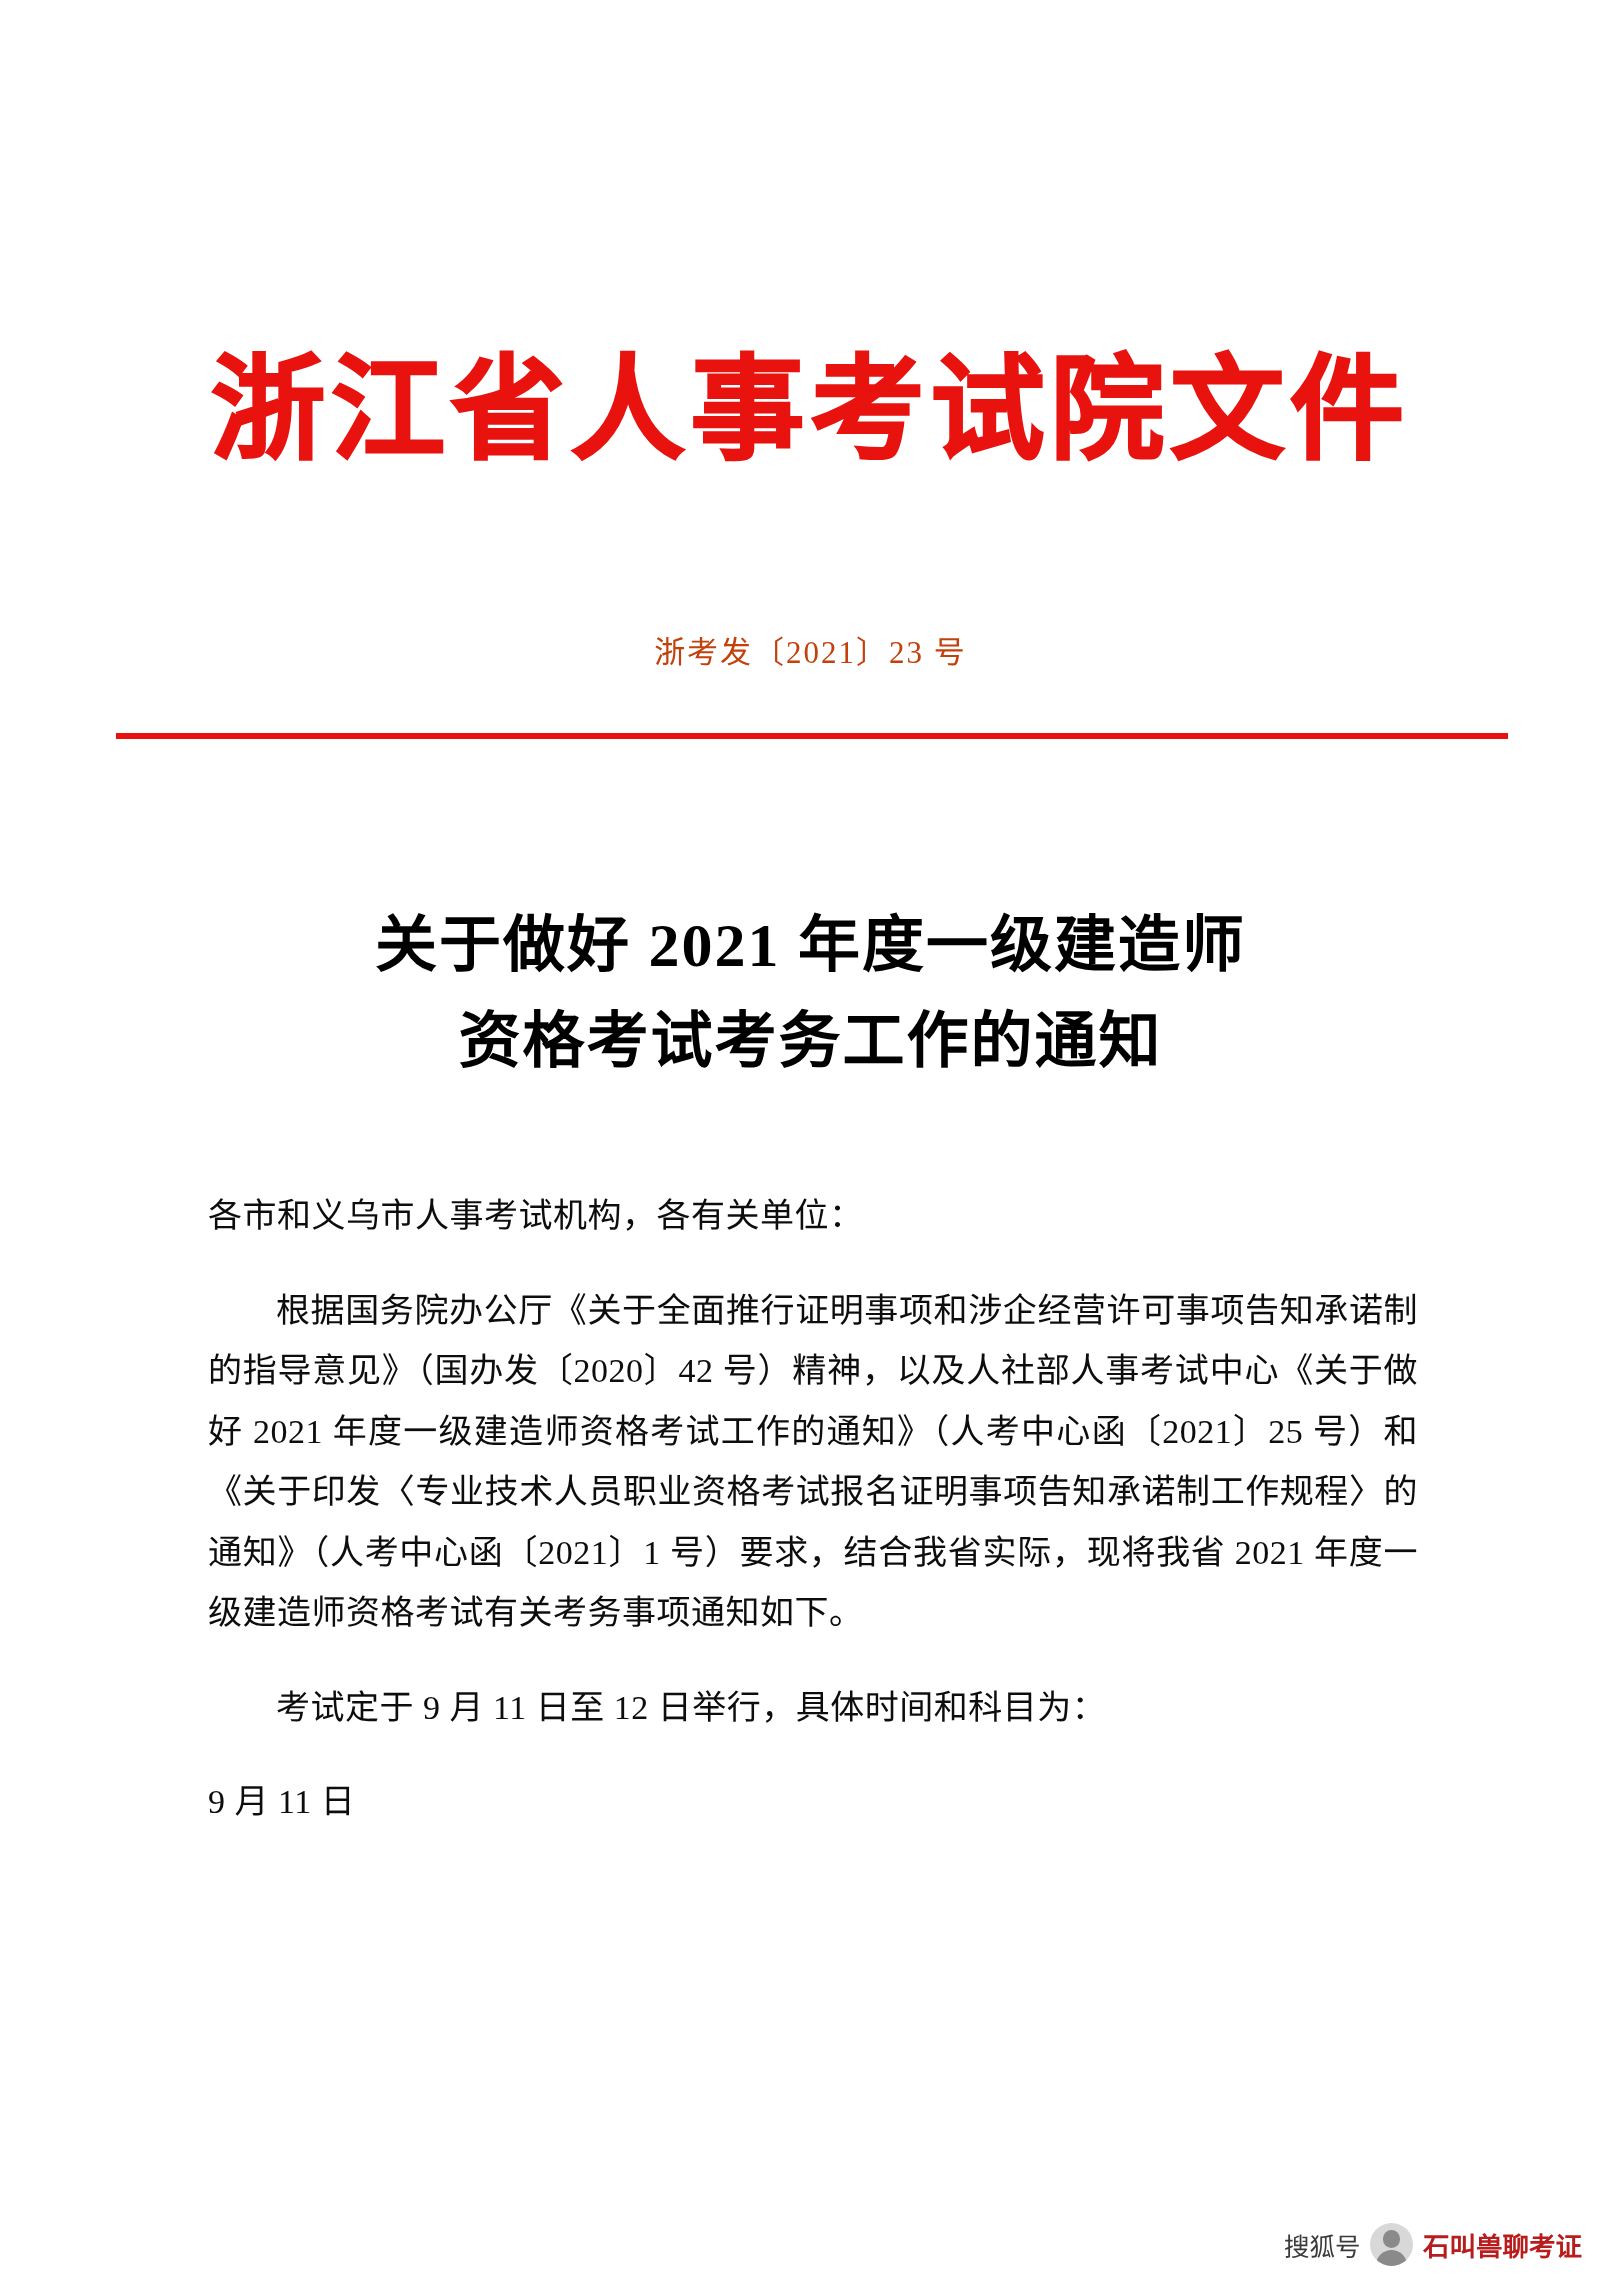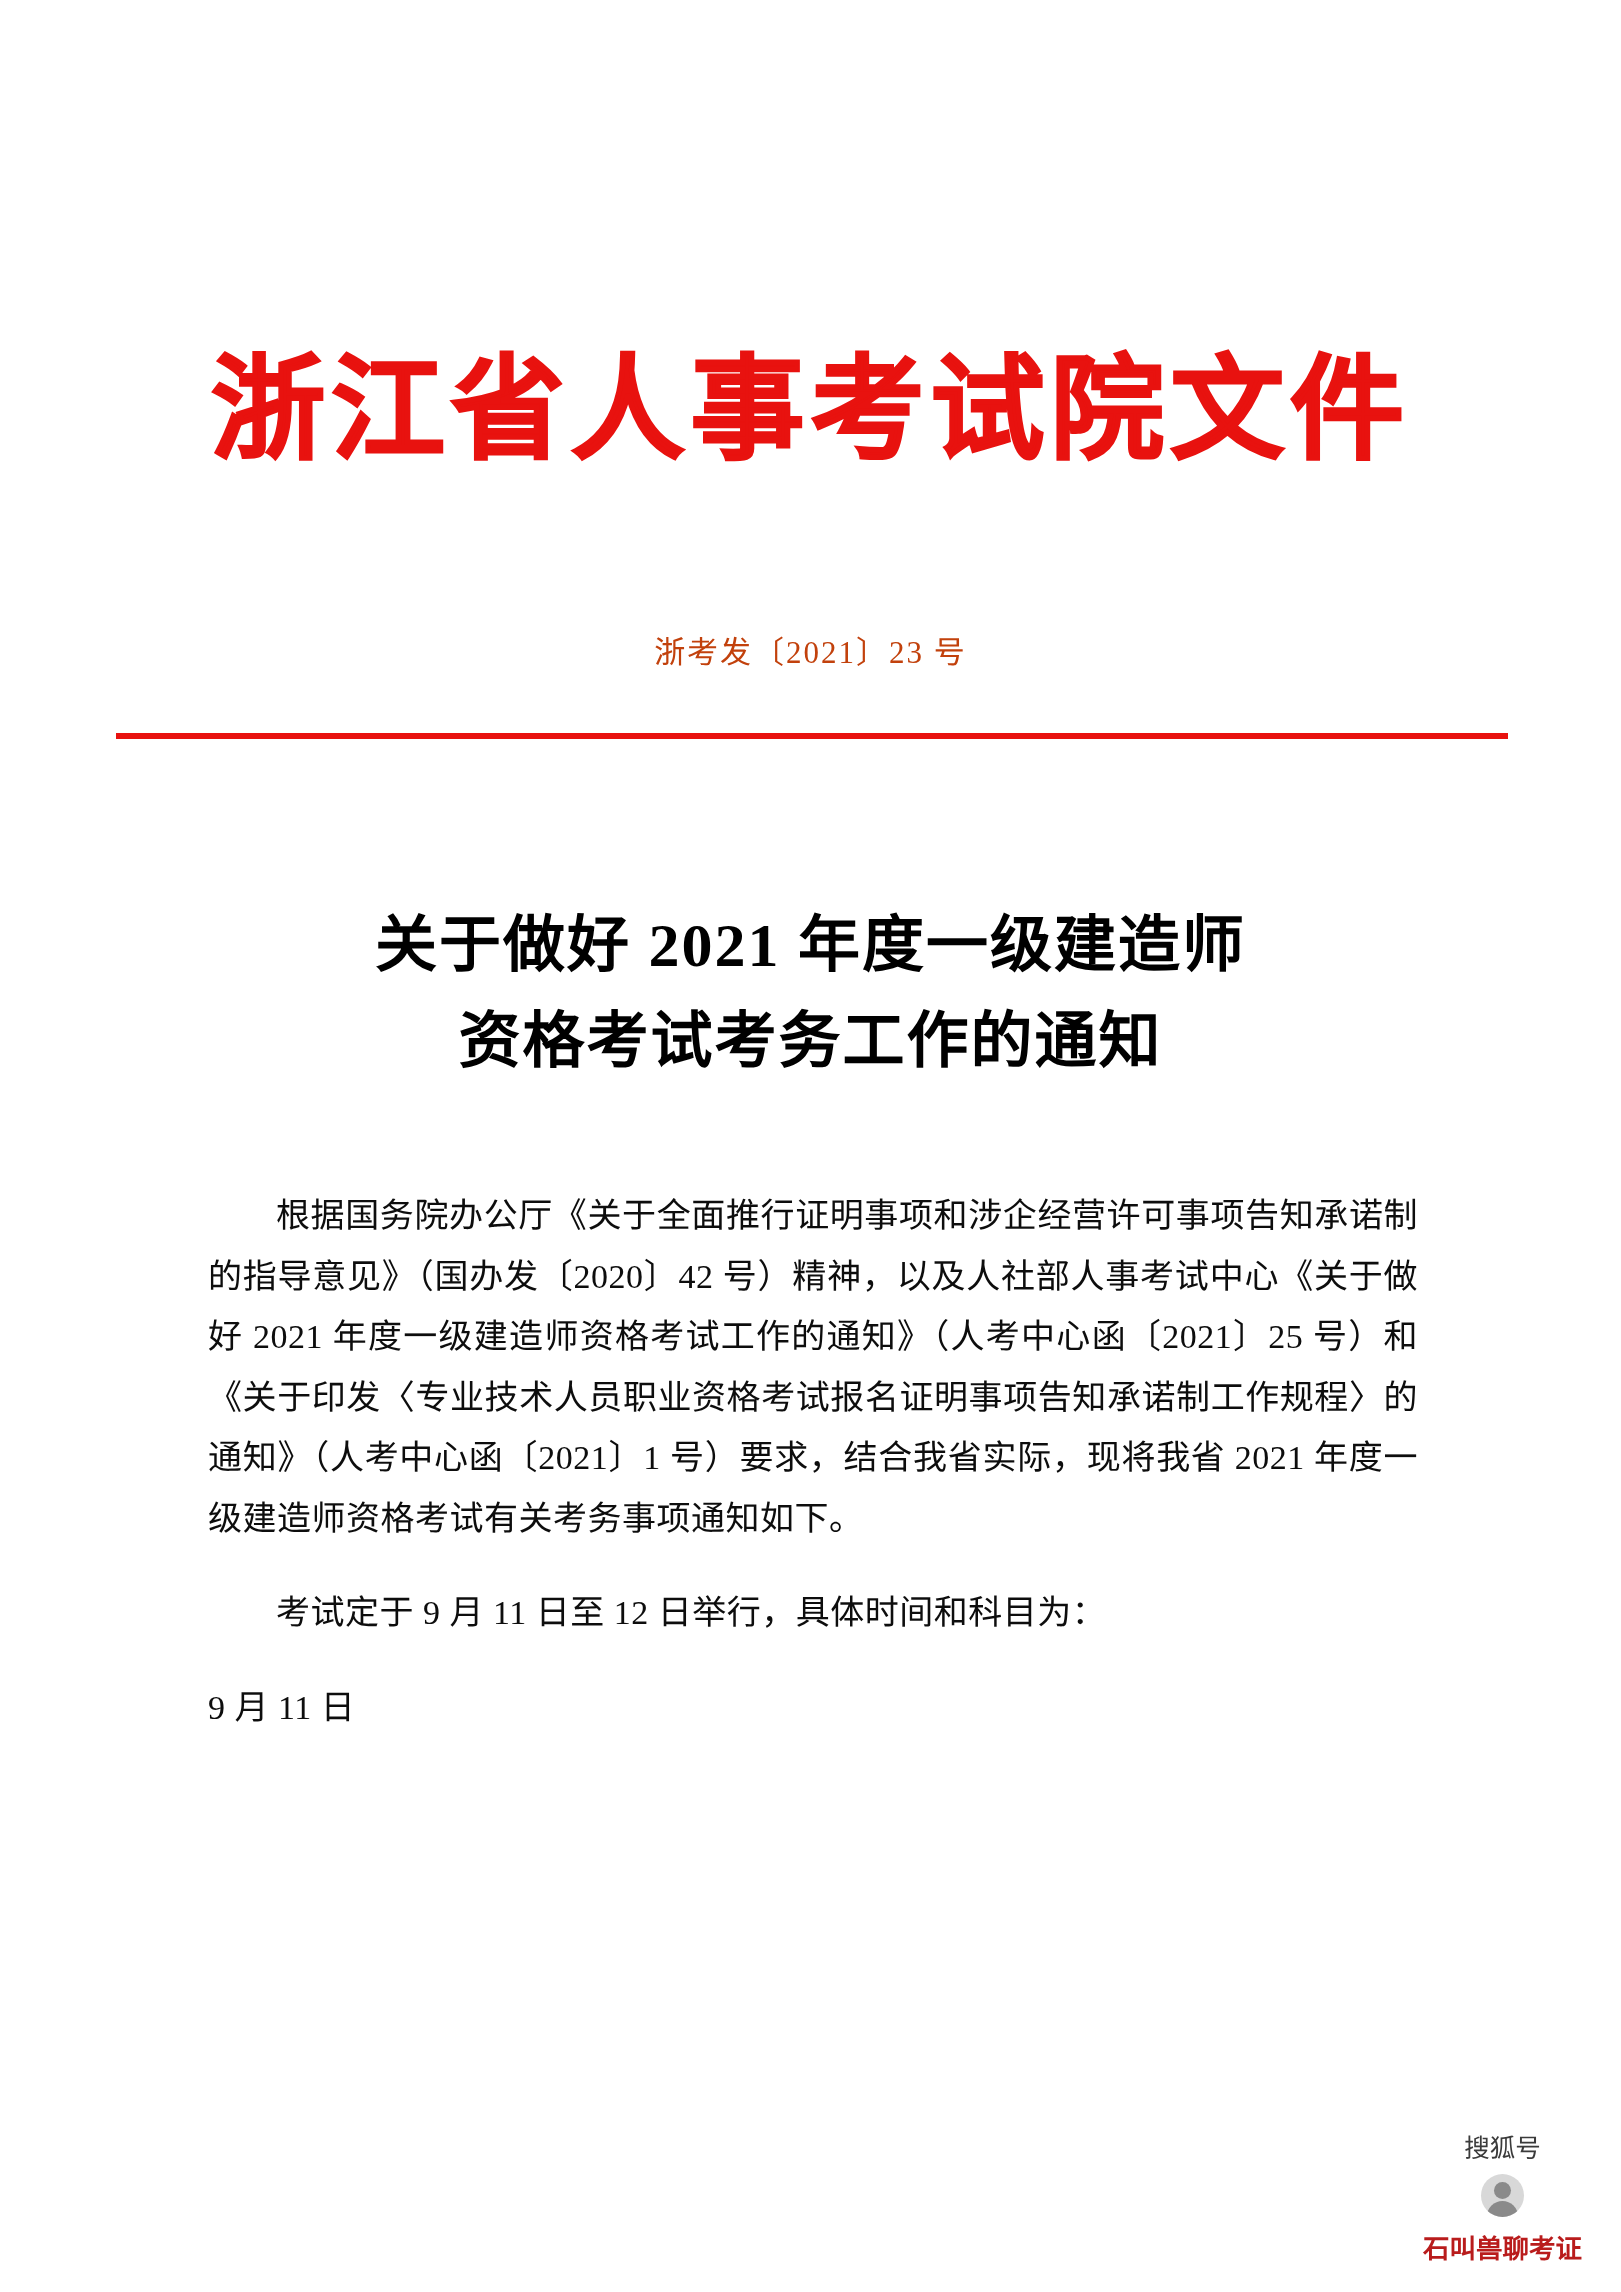--- a/index.html
+++ b/index.html
@@ -102,21 +102,20 @@
 
   
   .footer-brand {
     position: absolute;
     right: 39px;
     bottom: 27.4px;
     display: flex;
     align-items: center;
     gap: 9.8px;
     font-family: "Liberation Sans", sans-serif;
-    flex-direction: column;
   }
   .footer-brand .sohu-label {
     font-size: 25.5px;
     color: #3b3b3b;
   }
   .footer-brand .avatar {
     width: 43px;
     height: 43px;
     border-radius: 50%;
     background: #d8d8d8;
@@ -159,20 +158,21 @@
   <div class="doc-number">浙考发〔2021〕23 号</div>
 
   <div class="red-rule"></div>
 
   <div class="doc-title">
     <div>关于做好 2021 年度一级建造师</div>
     <div>资格考试考务工作的通知</div>
   </div>
 
   <div class="body-text">
+    <p class="p-flat">各市和义乌市人事考试机构，各有关单位：</p>
     <p class="p-indent">根据国务院办公厅《关于全面推行证明事项和涉企经营许可事项告知承诺制的指导意见》（国办发〔2020〕42 号）精神，以及人社部人事考试中心《关于做好 2021 年度一级建造师资格考试工作的通知》（人考中心函〔2021〕25 号）和《关于印发〈专业技术人员职业资格考试报名证明事项告知承诺制工作规程〉的通知》（人考中心函〔2021〕1 号）要求，结合我省实际，现将我省 2021 年度一级建造师资格考试有关考务事项通知如下。</p>
     <p class="p-indent">考试定于 9 月 11 日至 12 日举行，具体时间和科目为：</p>
     <p class="p-flat">9 月 11 日</p>
   </div>
 
   <div class="footer-brand">
     <span class="sohu-label">搜狐号</span>
     <span class="avatar"></span>
     <span class="brand-name">石叫兽聊考证</span>
   </div>

